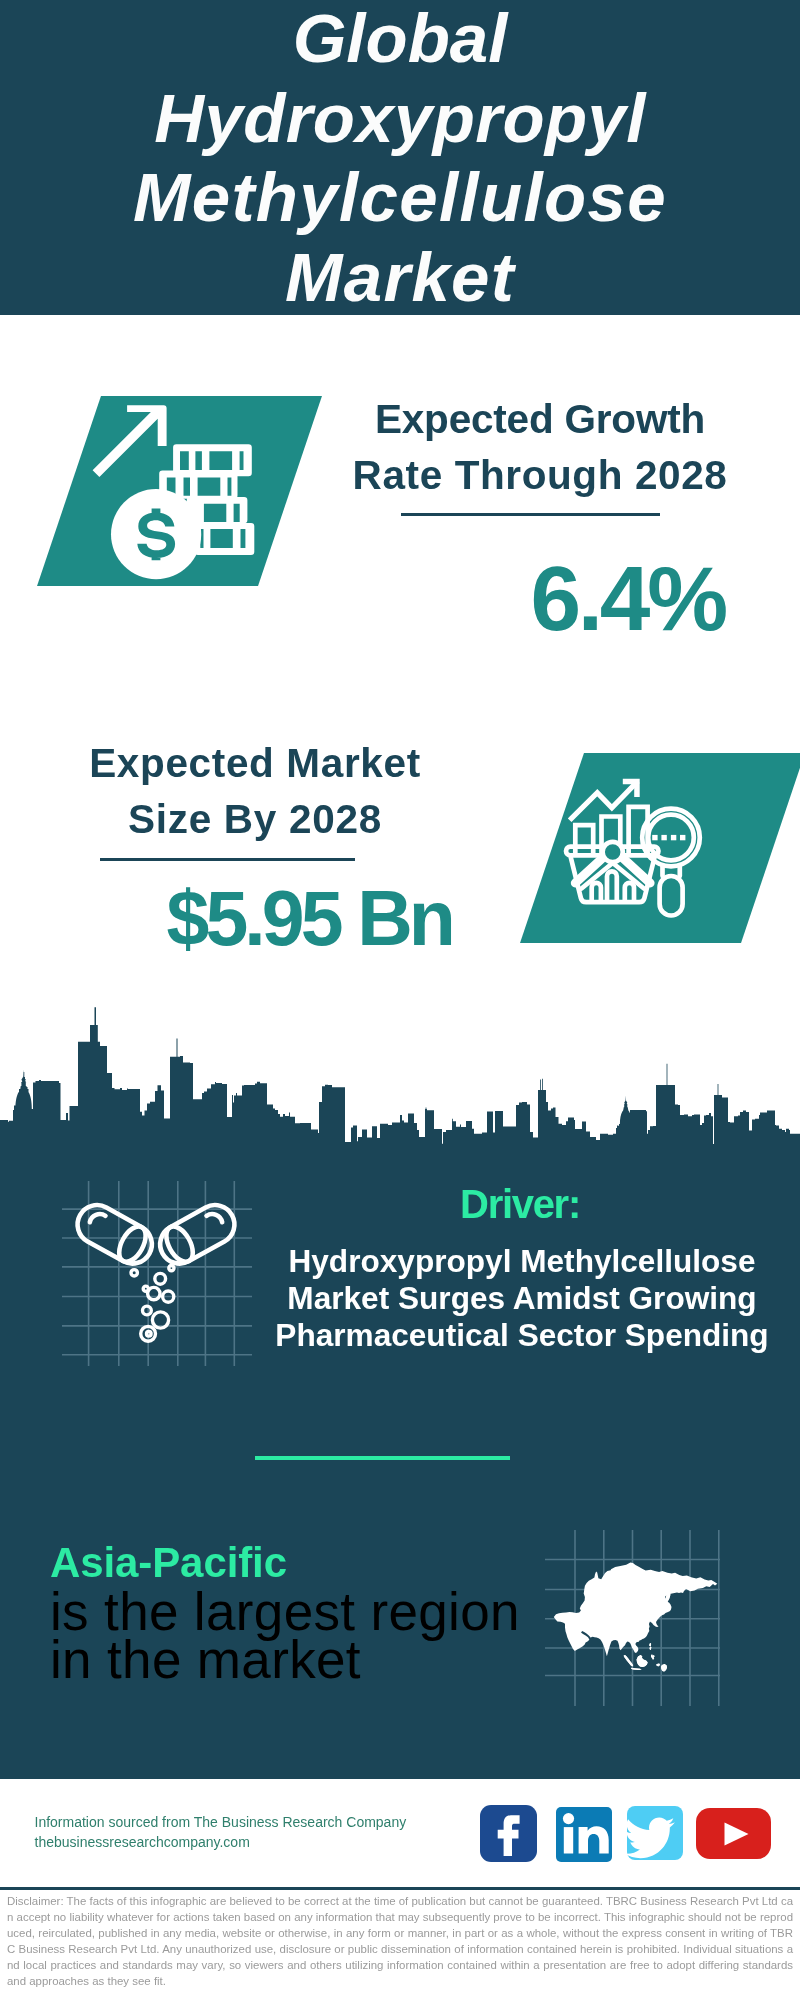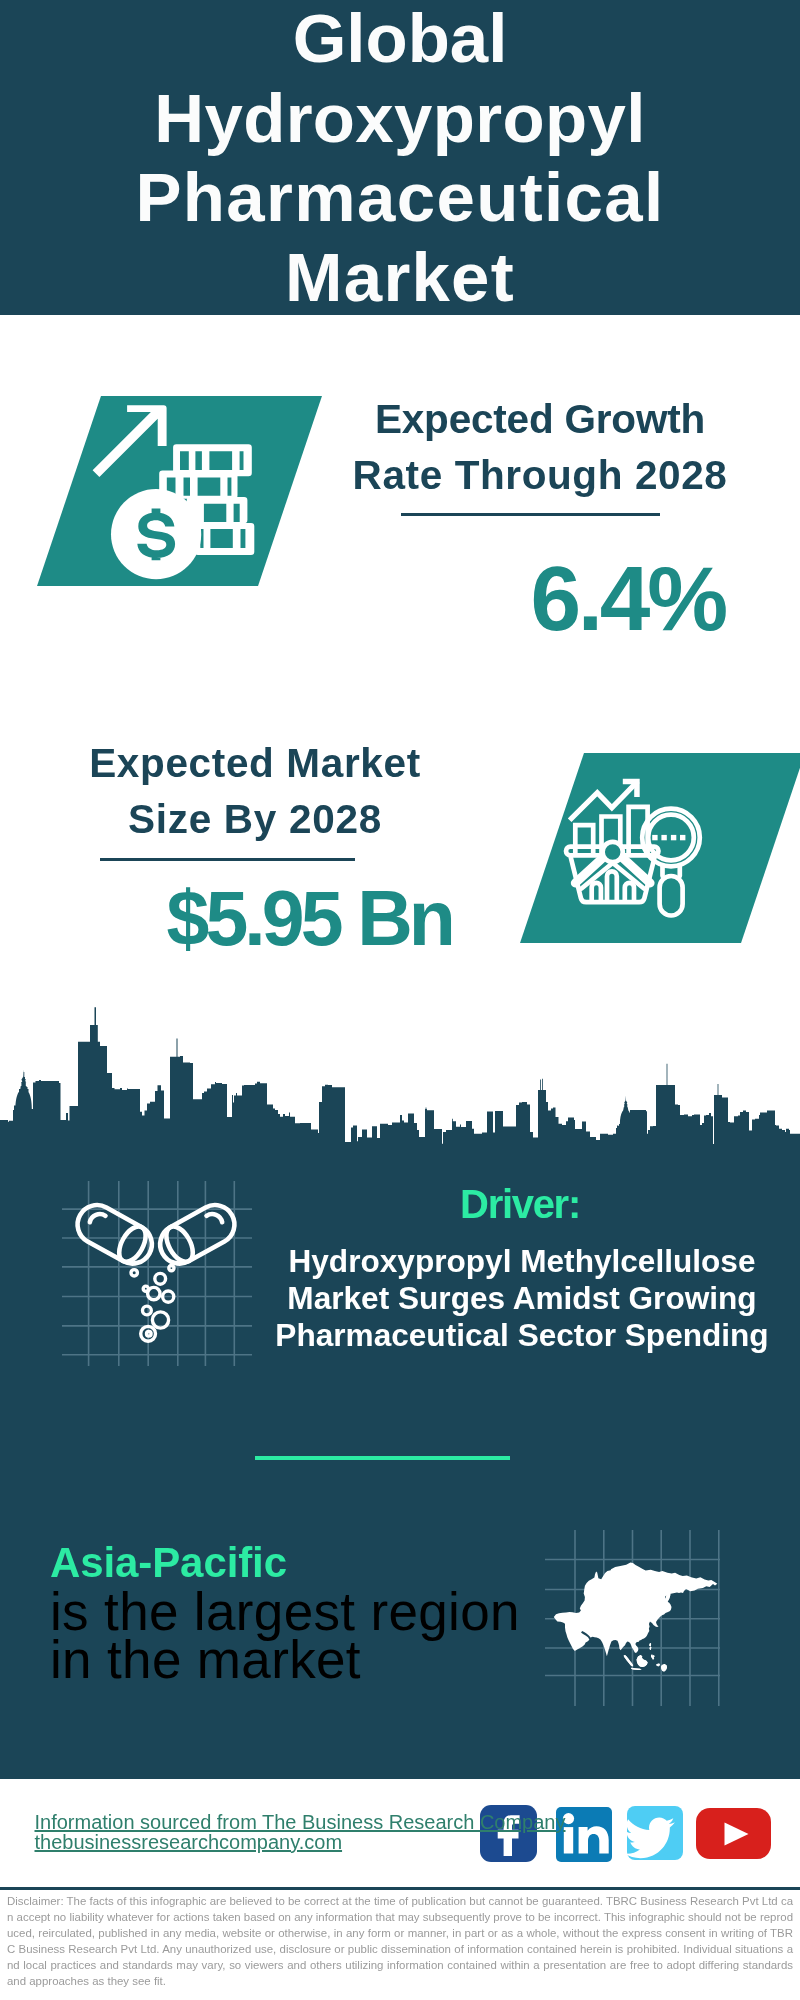--- a/index.html
+++ b/index.html
@@ -2,21 +2,21 @@
 <html><head>
 <meta charset="utf-8">
 <style>
   * { margin:0; padding:0; box-sizing:border-box; }
   html,body { width:800px; height:2000px; }
   body { font-family:"Liberation Sans", sans-serif; background:#ffffff; overflow:hidden;
          -webkit-font-smoothing:antialiased; }
   .page { position:relative; width:800px; height:2000px; background:#fff; overflow:hidden; }
 
   
-  .header { position:absolute; left:0; top:0; width:800px; height:315px; background:#1b4557; }
+  .header { position:absolute; left:0; top:0; width:800px; height:315px; background:#1b4557;font-style:italic; }
   .title { position:absolute; left:0; top:-1px; width:800px; text-align:center; color:#fbfcfc;
            font-weight:bold; font-size:69px; line-height:79.5px; letter-spacing:-0.2px; }
   .title div { white-space:nowrap; }
 
   
   .para { position:absolute; background:#1e8b86; transform:skewX(-18.6deg); }
 
   .stat-label { position:absolute; color:#1b4557; font-weight:bold; font-size:40.5px;
                 line-height:56.4px; text-align:center; letter-spacing:-0.15px; white-space:nowrap;margin-top:8px; }
   .rule { position:absolute; height:3px; background:#1b4557; }
@@ -29,39 +29,39 @@
                  line-height:40px; text-align:center; letter-spacing:-1.3px; }
   .driver-body { position:absolute; color:#ffffff; font-weight:bold; font-size:31.6px;
                  line-height:37.2px; text-align:center; white-space:nowrap; }
   .green-rule { position:absolute; height:4.3px; background:#2ceba3; }
 
   .region-block { position:absolute; text-align:left; }
   .region-name { color:#2ceba3; font-weight:bold; font-size:42px; line-height:51px; letter-spacing:-0.1px; }
   .region-text { color:#000000; font-size:53px; line-height:48px; letter-spacing:0.35px; }
 
   
-  .src { position:absolute; color:#2f7f6c; font-size:20px; line-height:20.1px; white-space:nowrap;text-decoration:underline; }
+  .src { position:absolute; color:#2f7f6c; font-size:14px; line-height:20.1px; white-space:nowrap; }
   .sep { position:absolute; left:0; width:800px; height:3px; background:#1b4557; }
   .disc { position:absolute; color:#9b9b9b; font-size:11.45px; line-height:15.9px;
           text-align:justify; word-break:break-all; }
   .social { position:absolute; }
   .social-item { position:absolute; display:block; }
 
   svg.overlay { position:absolute; left:0; top:0; width:800px; height:2000px; pointer-events:none; }
 </style>
 </head>
 <body>
 
 <div class="page">
 
   <div class="header">
     <div class="title">
       <div style="letter-spacing:0px;">Global</div>
       <div style="letter-spacing:0.35px;">Hydroxypropyl</div>
-      <div style="letter-spacing:1.35px;">Pharmaceutical</div>
+      <div style="letter-spacing:1.35px;">Methylcellulose</div>
       <div style="letter-spacing:1.25px;">Market</div>
     </div>
   </div>
 
   <div class="dark"></div>
 
   <div class="social" style="left:0; top:0; width:800px; height:2000px;">
     <a class="social-item" style="left:480px; top:1804.6px; width:57px; height:57.4px; border-radius:11px; background:#1c4a90;"></a>
     <a class="social-item" style="left:556px; top:1807px; width:56px; height:55px; border-radius:5px; background:#0b7bb5;"></a>
     <a class="social-item" style="left:627px; top:1806px; width:56px; height:54px; border-radius:8px; background:#4ecdf4;"></a>

